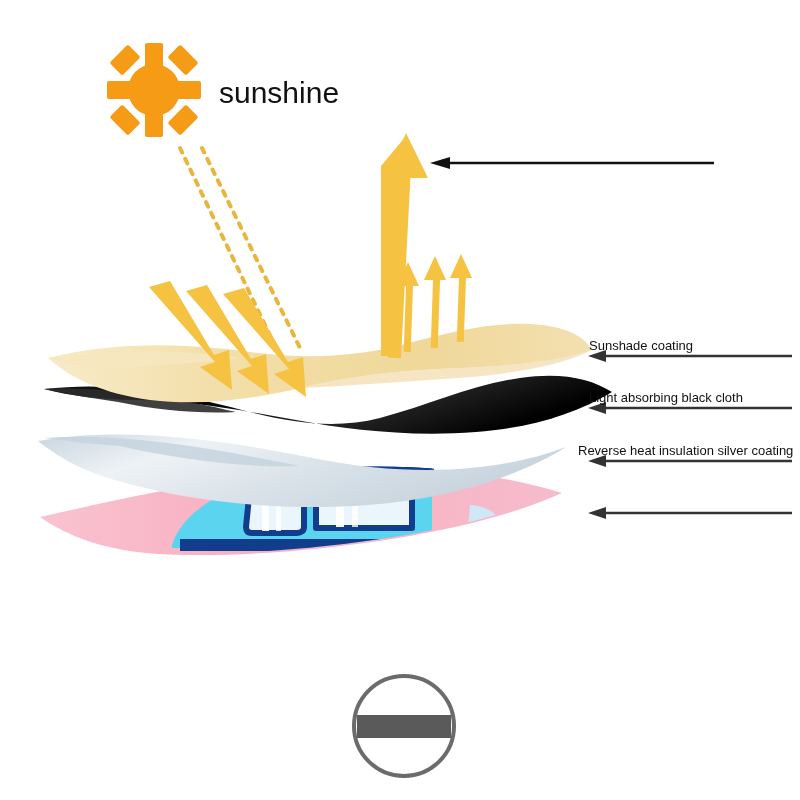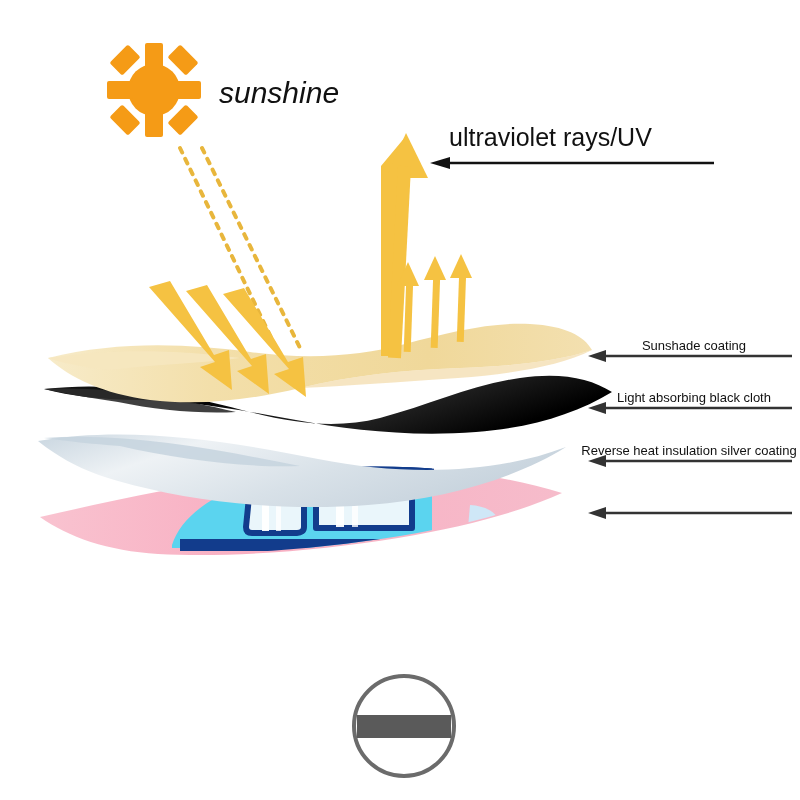--- a/index.html
+++ b/index.html
@@ -28,36 +28,35 @@
     display: block;
   }
   .txt-sunshine {
     position: absolute;
     left: 219px;
     top: 76px;
     font-size: 30px;
     color: #111111;
     letter-spacing: 0px;
     white-space: nowrap;
-    font-style: italic;
   }
   .txt-uv {
     position: absolute;
     left: 449px;
     top: 123px;
     font-size: 25px;
     color: #111111;
     white-space: nowrap;
   }
   .layer-label {
     position: absolute;
     font-size: 13px;
     color: #111111;
     white-space: nowrap;
-    text-align: center;
+    text-align: left;
   }
   .lbl1 { left: 589px; top: 338px; width: 210px; }
   .lbl2 { left: 589px; top: 390px; width: 210px; }
   .lbl3 { left: 578px; top: 443px; width: 222px; }
   .lbl4 { left: 589px; top: 495px; width: 210px; }
 </style>
 </head>
 <body>
 
 <div id="stage">
@@ -220,19 +219,18 @@
     </g>
 
     <g>
       <circle cx="404" cy="726" r="50" fill="none" stroke="#6B6B6B" stroke-width="4"></circle>
       <rect x="357" y="715" width="94" height="23" fill="#5A5A5A"></rect>
     </g>
   </svg>
 
   <div class="txt-sunshine">sunshine</div>
 
-  <div class="txt-uv">ultraviolet rays/UV</div>
 
   <div class="layer-label lbl1">Sunshade coating</div>
   <div class="layer-label lbl3">Reverse heat insulation silver coating</div>
   <div class="layer-label lbl2">Light absorbing black cloth</div>
 
 </div>
 
 </body></html>

